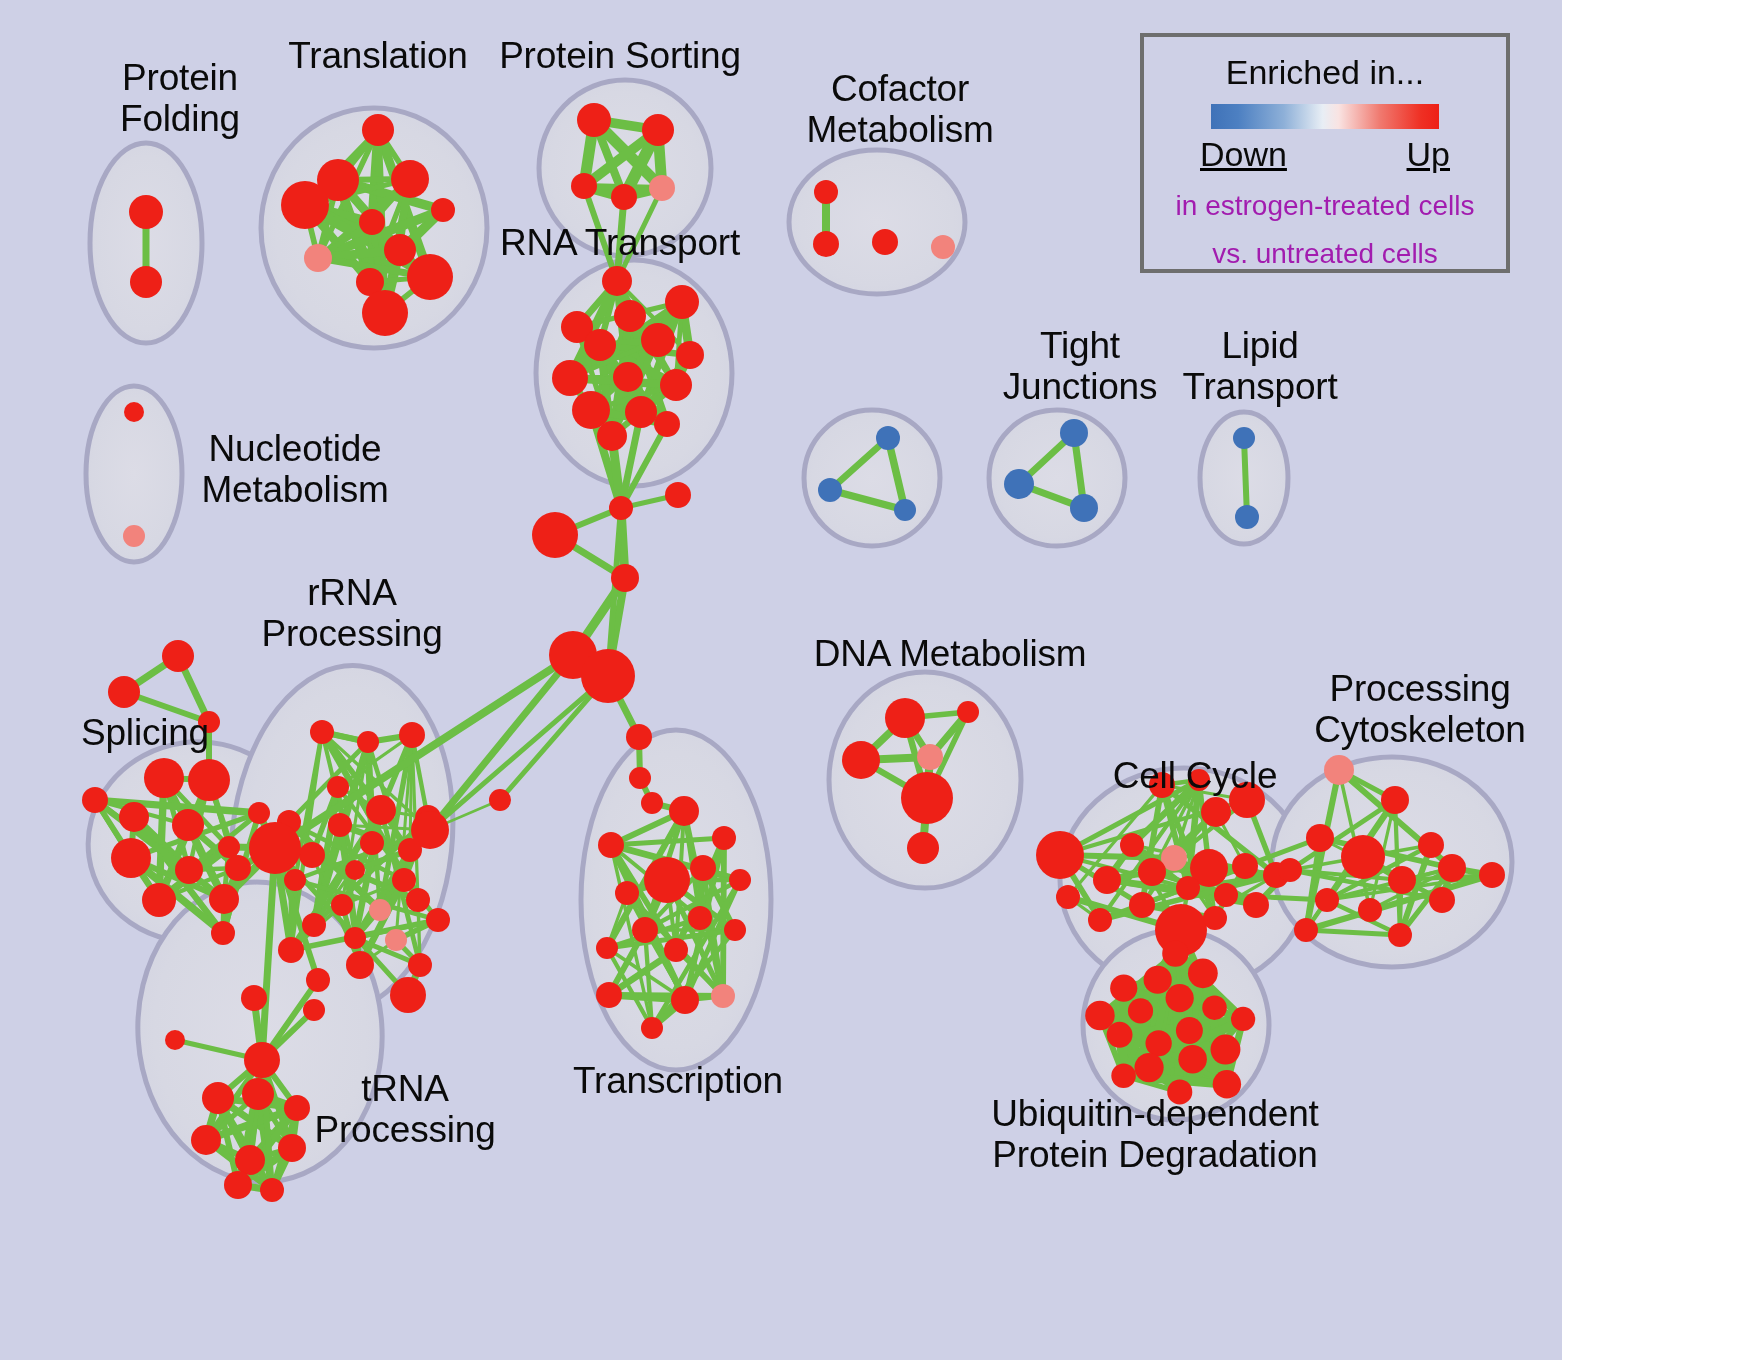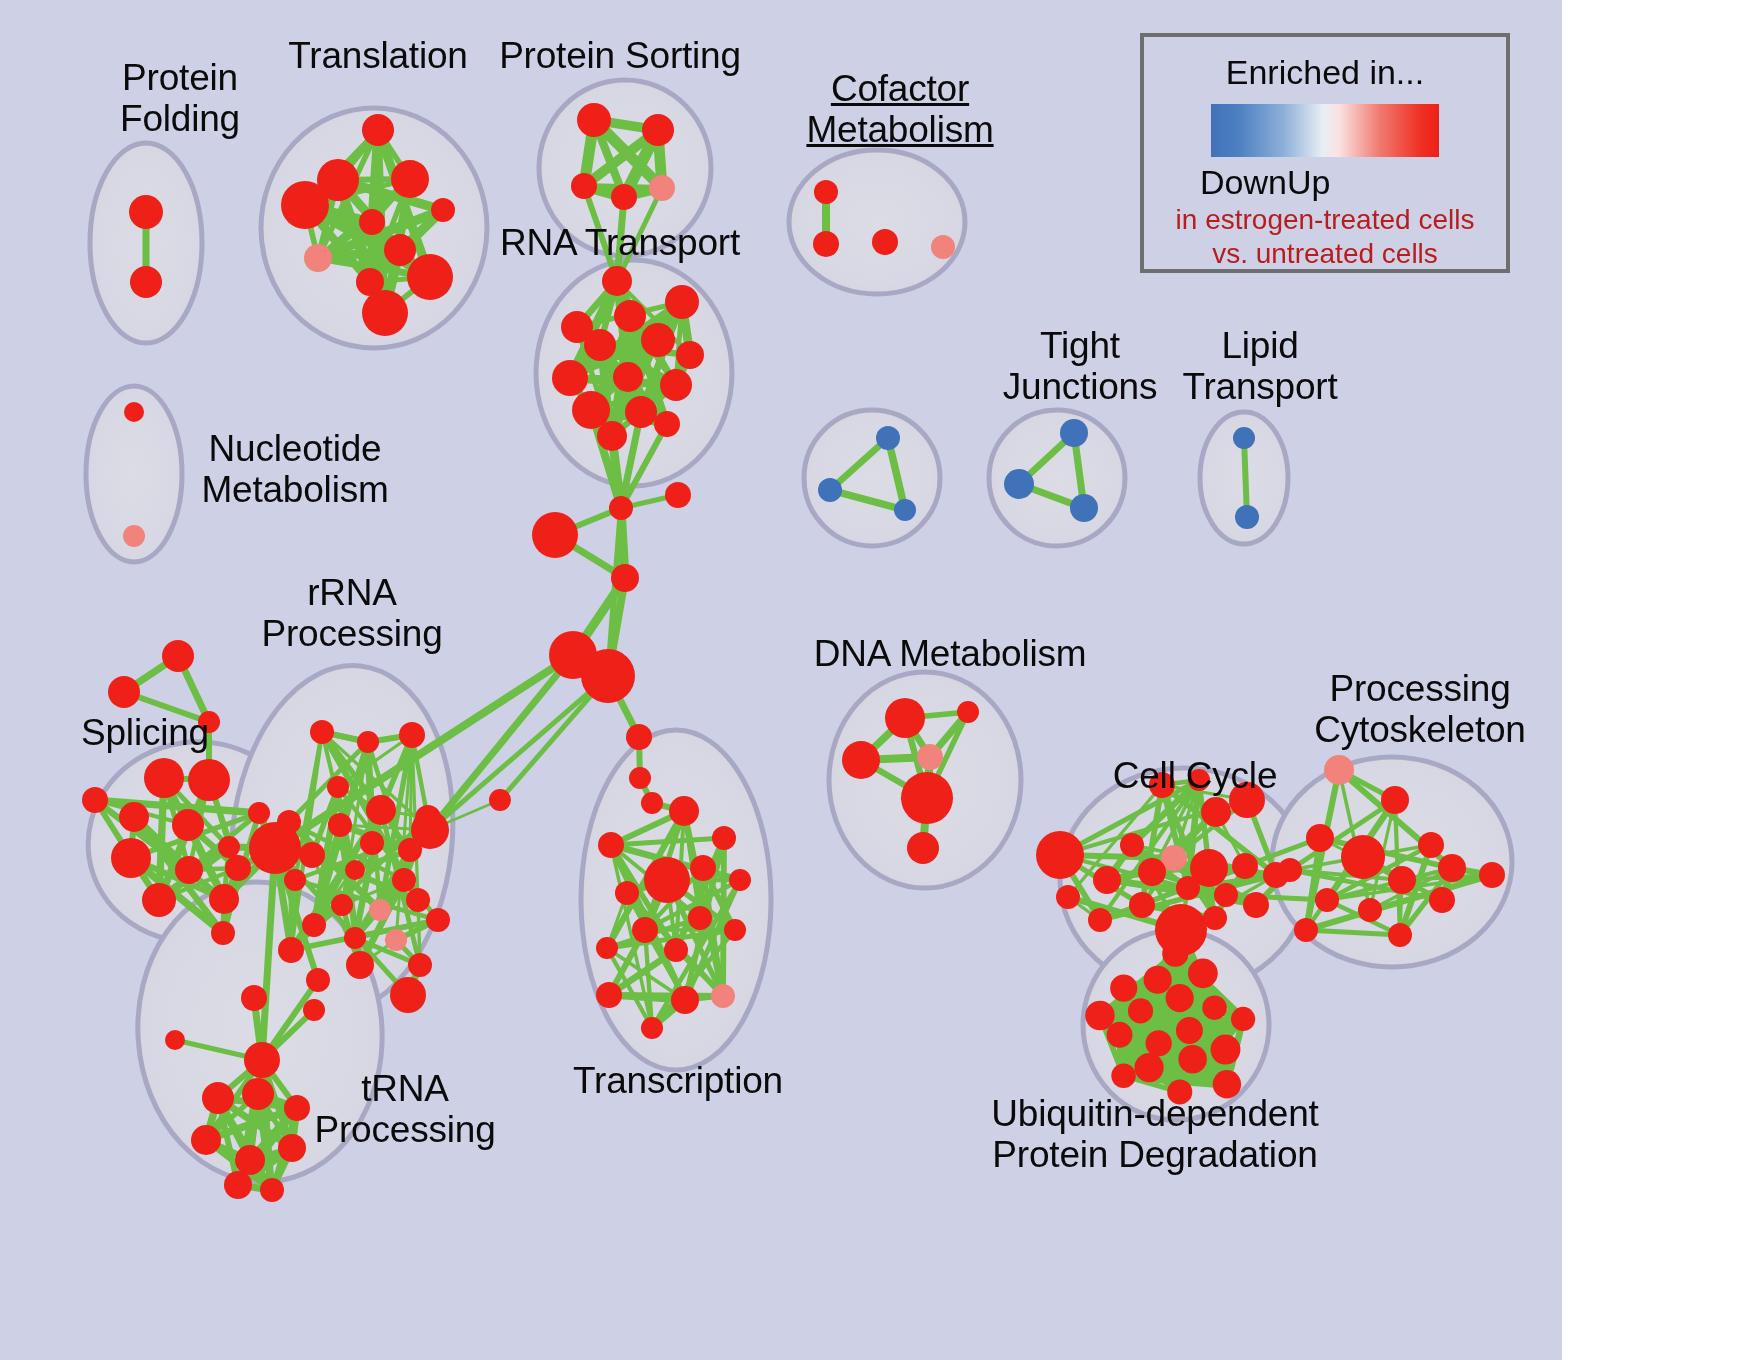--- a/index.html
+++ b/index.html
@@ -14,23 +14,23 @@
   #legend{
     position:absolute;left:1140px;top:33px;width:370px;height:240px;
     background:#ced0e6;border:4px solid #6e6e6e;box-sizing:border-box;
     display:flex;flex-direction:column;align-items:center;
   }
   #legend-title{font-size:34px;color:#0a0a0a;margin-top:16px;}
   #legend-bar{
     width:228px;height:58px;margin-top:12px;
     background:linear-gradient(to right,#3f72b8 0%,#4d80c2 12%,#8eb0d8 32%,#e8eef5 49%,#f9e3e2 56%,#f07a70 74%,#ef3024 92%,#ee2017 100%);
   }
-  #legend-ends{width:250px;display:flex;margin-top:6px;}
+  #legend-ends{width:250px;display:flex;justify-content:space-between;margin-top:6px;text-decoration:underline;}
   #legend-ends span{font-size:34px;color:#0a0a0a;}
-  .legend-sub{font-size:28px;color:#b91c1c;margin-top:2px;line-height:1.12;}
+  .legend-sub{font-size:28px;color:#a21caf;margin-top:16px;line-height:1.12;}
 </style>
 </head>
 <body>
 
 <div id="stage">
 
   <svg id="canvas" viewBox="0 0 1750 1360">
     <defs>
       <radialGradient id="hullg" cx="50%" cy="50%" r="62%">
         <stop offset="0%" stop-color="#dcdce6"></stop>
@@ -829,21 +829,21 @@
         <circle cx="1226.8879023415366" cy="1084.217118272644" r="14.2127183501143" fill="#ee2017"></circle>
         <circle cx="1099.956642625755" cy="1015.4675312206849" r="14.737815622938797" fill="#ee2017"></circle>
       </g>
   </svg>
 
   <div class="cluster-label" style="left: 80px; top: 57px; width: 200px;">Protein
 Folding</div>
   <div class="cluster-label" style="left: 258px; top: 35px; width: 240px;">Translation</div>
   <div class="cluster-label" style="left: 495px; top: 222px; width: 250px;">RNA Transport</div>
   <div class="cluster-label" style="left: 490px; top: 35px; width: 260px;">Protein Sorting</div>
-  <div class="cluster-label" style="left: 790px; top: 68px; width: 220px; text-decoration: underline;">Cofactor
+  <div class="cluster-label" style="left: 790px; top: 68px; width: 220px;">Cofactor
 Metabolism</div>
   <div class="cluster-label" style="left: 185px; top: 428px; width: 220px;">Nucleotide
 Metabolism</div>
   <div class="cluster-label" style="left: 985px; top: 325px; width: 190px;">Tight
 Junctions</div>
   <div class="cluster-label" style="left: 1165px; top: 325px; width: 190px;">Lipid
 Transport</div>
   <div class="cluster-label" style="left: 55px; top: 712px; width: 180px;">Splicing</div>
   <div class="cluster-label" style="left: 252px; top: 572px; width: 200px;">rRNA
 Processing</div>

